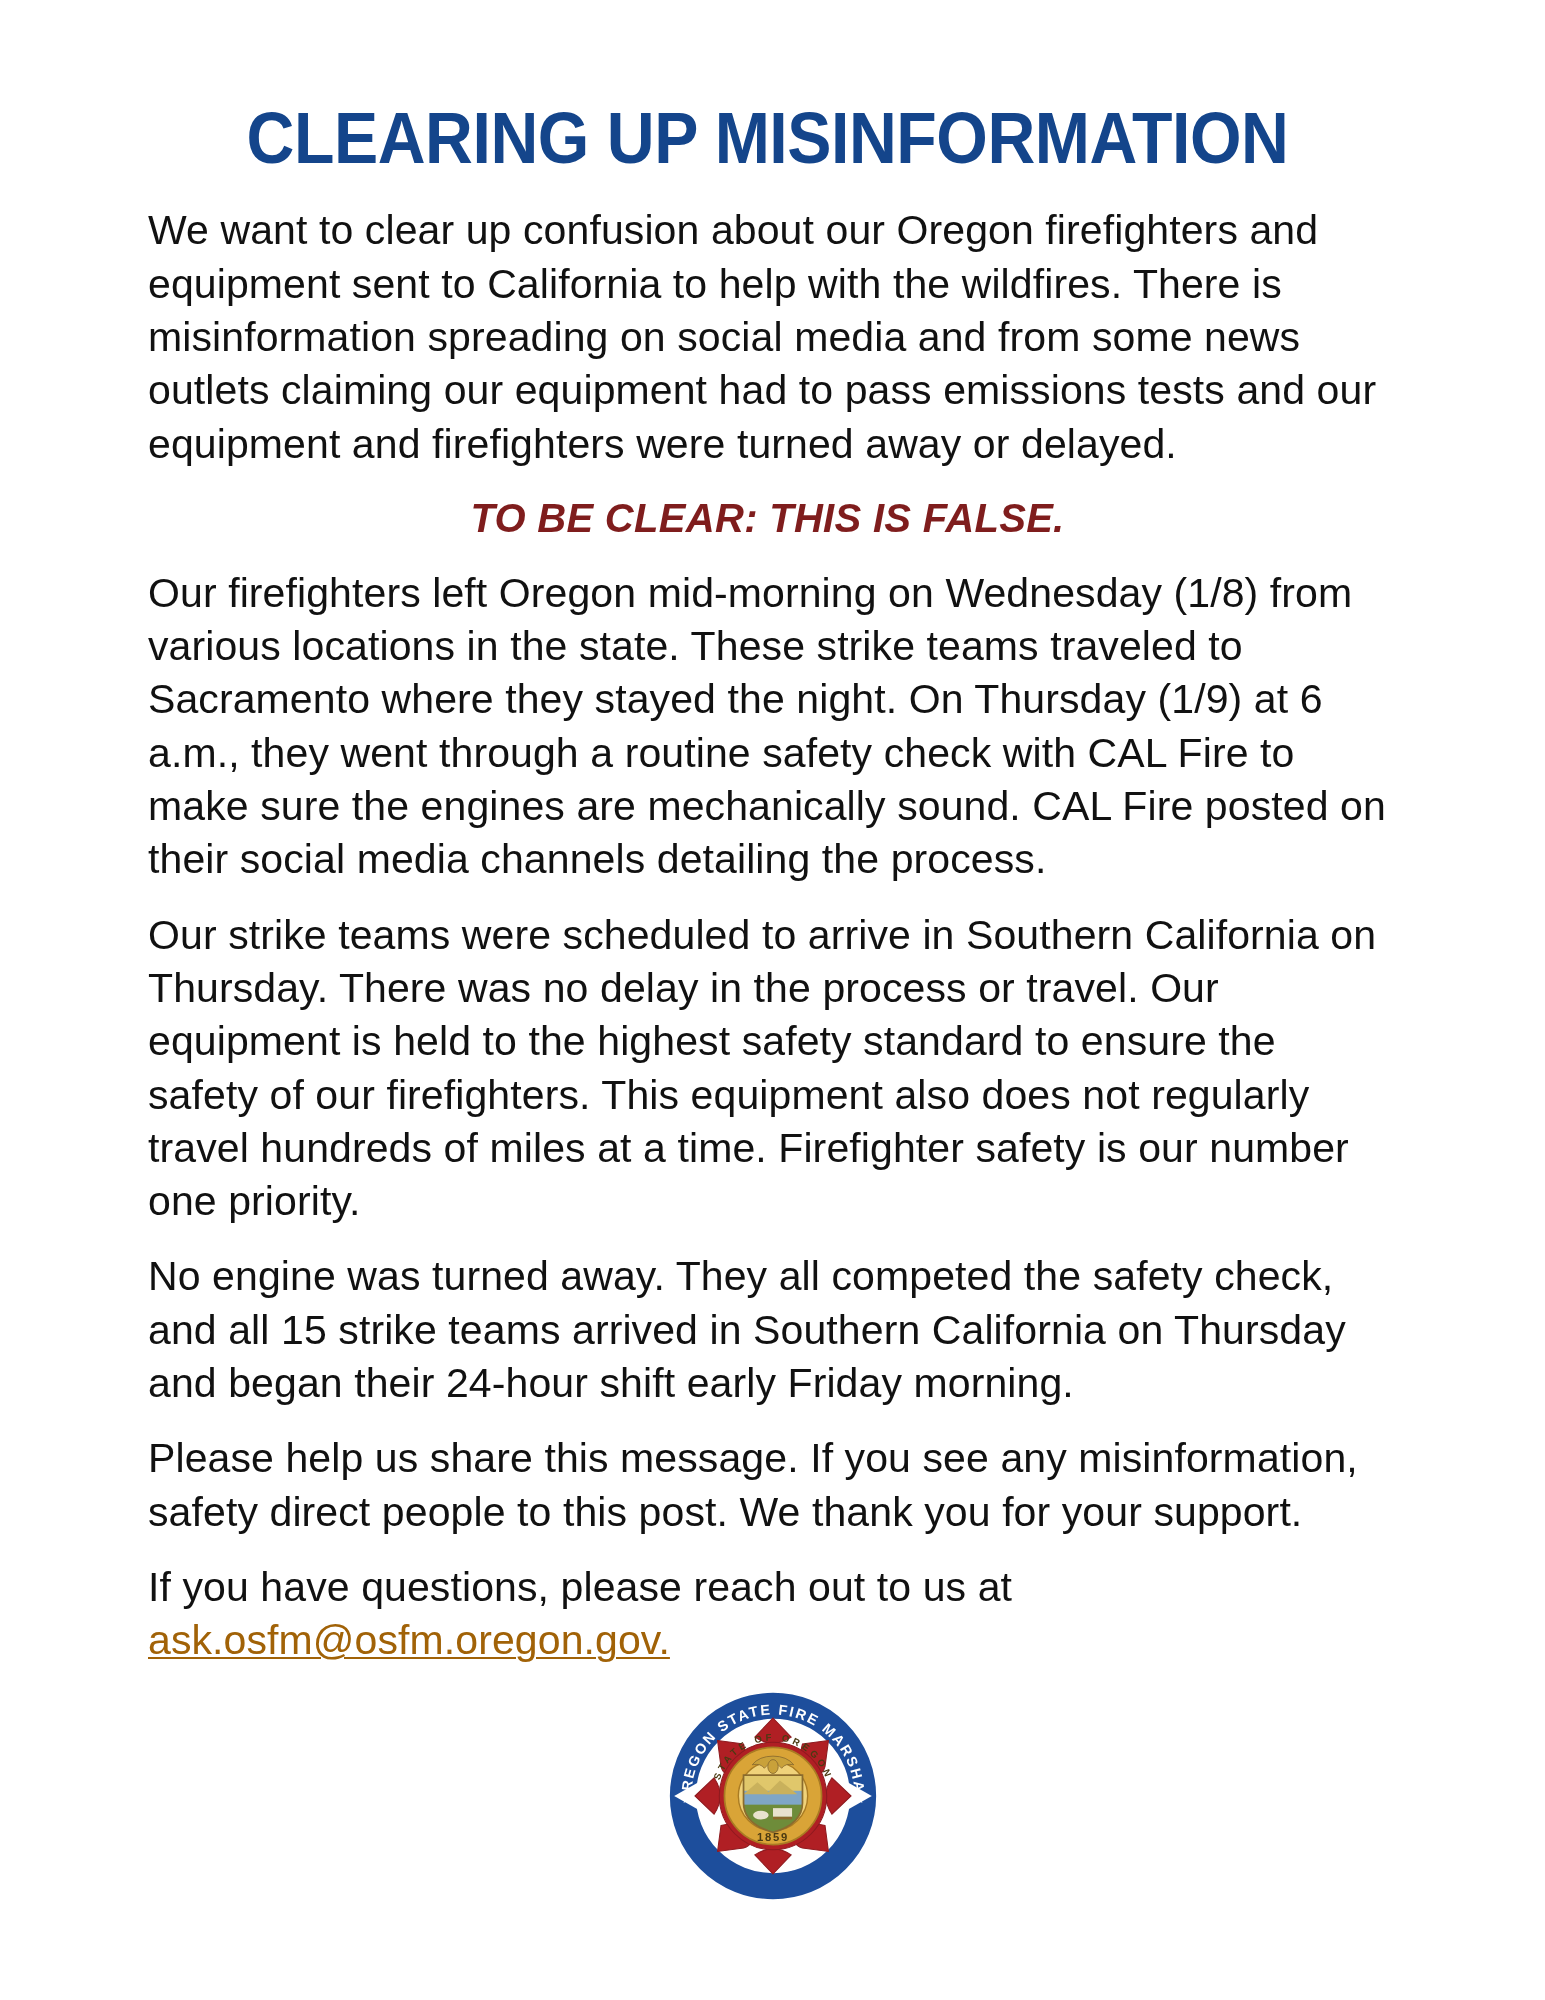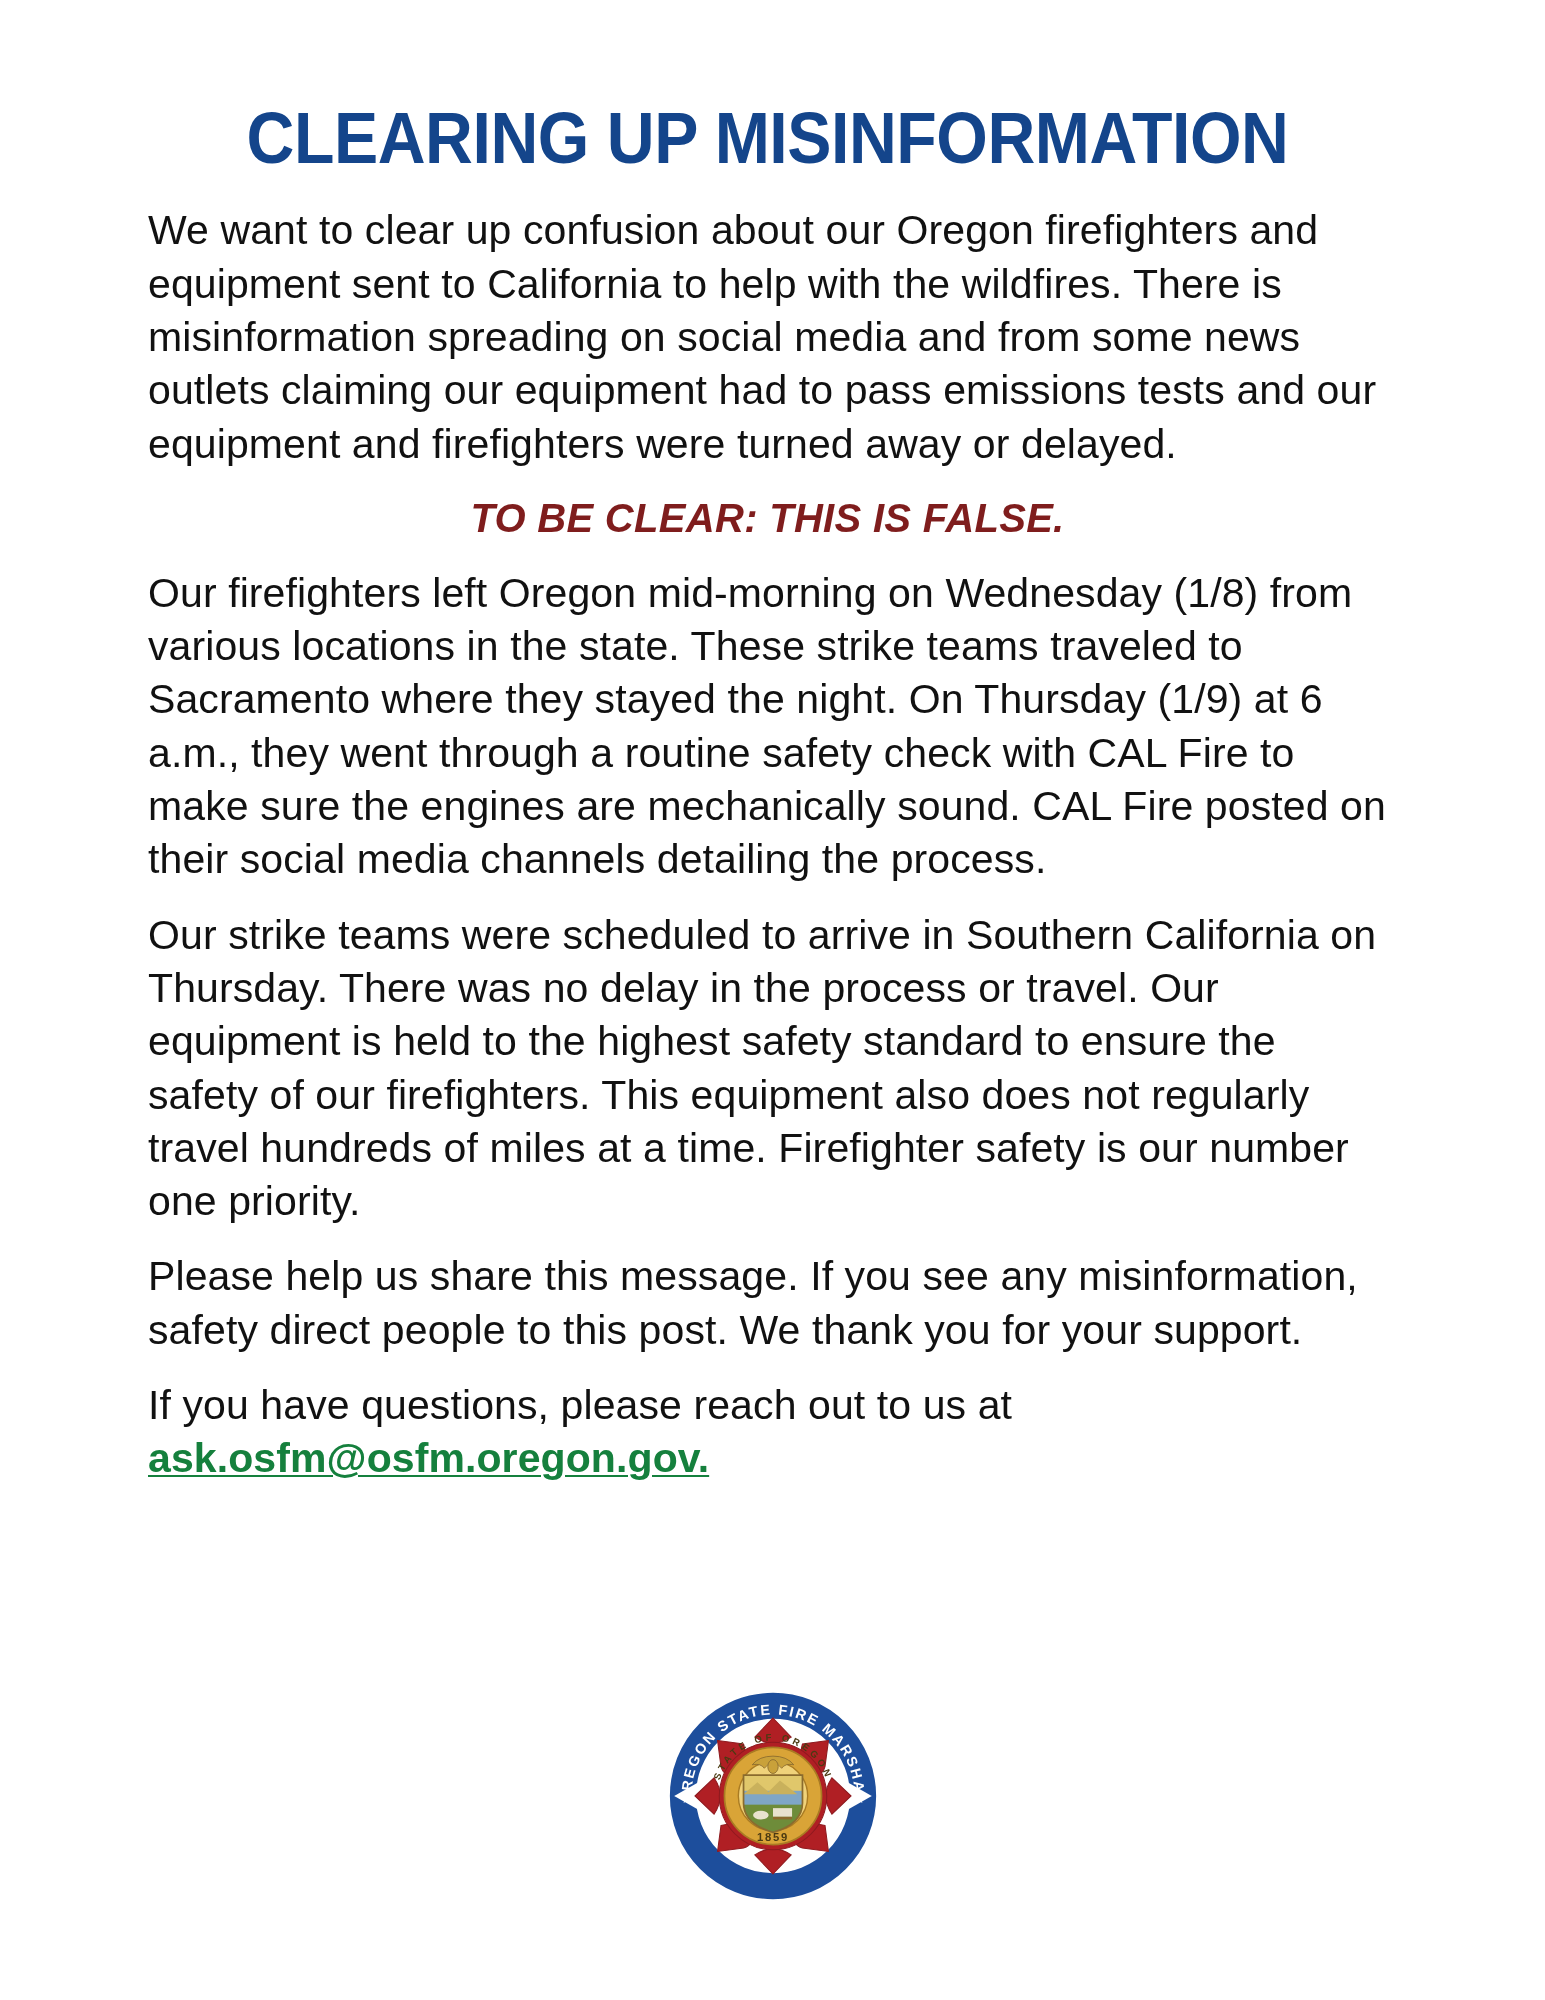--- a/index.html
+++ b/index.html
@@ -72,22 +72,21 @@
     font-size: 40px;
     line-height: 1.25;
     color: #7f1d1d;
     letter-spacing: 0.3px;
   }
 
   .email-link {
     text-decoration: underline;
     text-decoration-thickness: 2px;
     text-underline-offset: 3px;
-    color: #15803d;
-    font-weight: bold;
+    color: #a16207;
   }
 
   
   .seal-wrap {
     position: absolute;
     left: 0;
     right: 0;
     top: 1692px;
     display: flex;
     justify-content: center;
@@ -110,20 +109,21 @@
     <div class="body-block">
 
       <p class="para">We want to clear up confusion about our Oregon firefighters and equipment sent to California to help with the wildfires. There is misinformation spreading on social media and from some news outlets claiming our equipment had to pass emissions tests and our equipment and firefighters were turned away or delayed.</p>
 
       <p class="callout">TO BE CLEAR: THIS IS FALSE.</p>
 
       <p class="para">Our firefighters left Oregon mid-morning on Wednesday (1/8) from various locations in the state. These strike teams traveled to Sacramento where they stayed the night. On Thursday (1/9) at 6 a.m., they went through a routine safety check with CAL Fire to make sure the engines are mechanically sound. CAL Fire posted on their social media channels detailing the process.</p>
 
       <p class="para">Our strike teams were scheduled to arrive in Southern California on Thursday. There was no delay in the process or travel. Our equipment is held to the highest safety standard to ensure the safety of our firefighters. This equipment also does not regularly travel hundreds of miles at a time. Firefighter safety is our number one priority.</p>
 
+      <p class="para">No engine was turned away. They all competed the safety check, and all 15 strike teams arrived in Southern California on Thursday and began their 24-hour shift early Friday morning.</p>
 
       <p class="para">Please help us share this message. If you see any misinformation, safety direct people to this post. We thank you for your support.</p>
 
       <p class="para"><span>If you have questions, please reach out to us at </span><a class="email-link" href="#">ask.osfm@osfm.oregon.gov.</a></p>
 
     </div>
   </div>
 
   <div class="seal-wrap">
     <svg class="seal" viewBox="0 0 240 240" aria-hidden="true">

